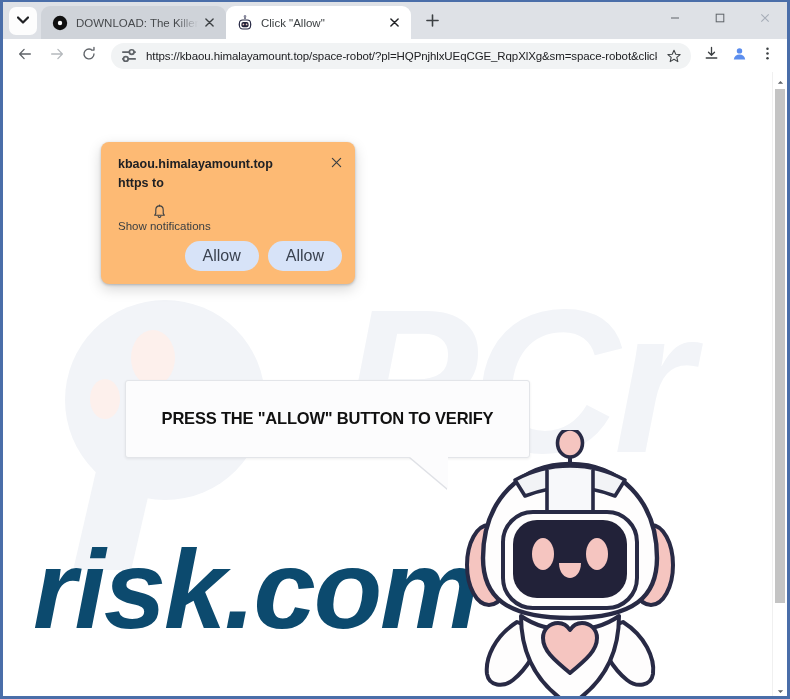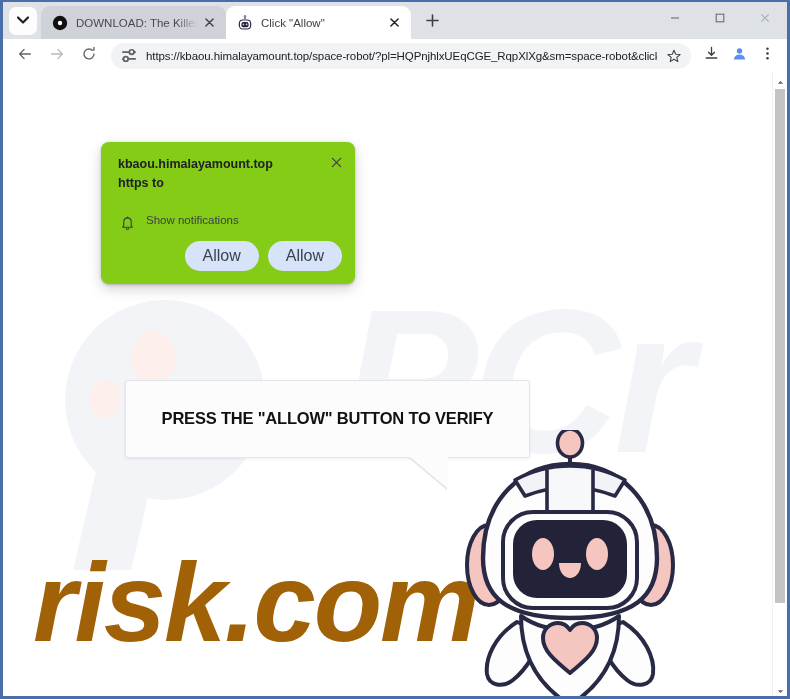--- a/index.html
+++ b/index.html
@@ -123,24 +123,23 @@
   }
   .wm-pr {
     left: 338px; top: 206px;
     font-size: 205px; font-weight: bold; font-style: italic;
     color: #f2f4f8; line-height: 1; letter-spacing: -6px;
     font-family: "Liberation Sans", sans-serif;
   }
   .wm-risk {
     left: 30px; top: 462px;
     font-size: 112px; font-weight: bold; font-style: italic;
-    color: #a16207; line-height: 1; letter-spacing: -2px;
+    color: #0c4a6e; line-height: 1; letter-spacing: -2px;
     white-space: nowrap;
     font-family: "Liberation Sans", sans-serif;
-    margin-top: 13px;
   }
 
   
   .bubble {
     position: absolute; left: 122px; top: 308px;
     width: 405px; height: 78px;
     background: #fcfcfd;
     border: 1px solid #e3e5e9;
     border-radius: 3px;
     box-shadow: 0 1px 3px rgba(0,0,0,0.07);
@@ -161,39 +160,39 @@
     filter: drop-shadow(-1px 1px 0.6px #dfe1e6);
   }
 
   
   .robot { position: absolute; left: 462px; top: 358px; width: 215px; height: 300px; }
 
   
   .permission {
     position: absolute; left: 98px; top: 70px;
     width: 254px; height: 142px;
-    background: #84cc16;
+    background: #fdba74;
     border-radius: 8px;
     box-shadow: 0 1px 3px rgba(0,0,0,0.22), 0 5px 14px rgba(0,0,0,0.17);
     z-index: 30;
   }
   .perm-title {
     position: absolute; left: 17px; top: 13px; width: 190px;
     font-size: 12.5px; font-weight: bold; color: #202124;
     line-height: 1.55;
   }
   .perm-close {
     position: absolute; right: 9px; top: 11px;
     width: 20px; height: 20px;
     display: flex; align-items: center; justify-content: center;
   }
   .perm-close svg { width: 11px; height: 11px; }
   .perm-row {
-    position: absolute; left: 17px; top: 72px;
-    display: flex; align-items: flex-start;
+    position: absolute; left: 17px; top: 60px;
+    display: flex; align-items: center; flex-direction: column;
   }
   .perm-bell { width: 18px; height: 18px; margin-right: 10px;
                display:flex; align-items:center; justify-content:center; }
   .perm-bell svg { width: 13px; height: 15px; }
   .perm-row-label { font-size: 11.5px; color: #3c4043; }
   .perm-actions {
     position: absolute; right: 13px; bottom: 13px;
     display: flex; gap: 9px;
   }
   .perm-btn {

